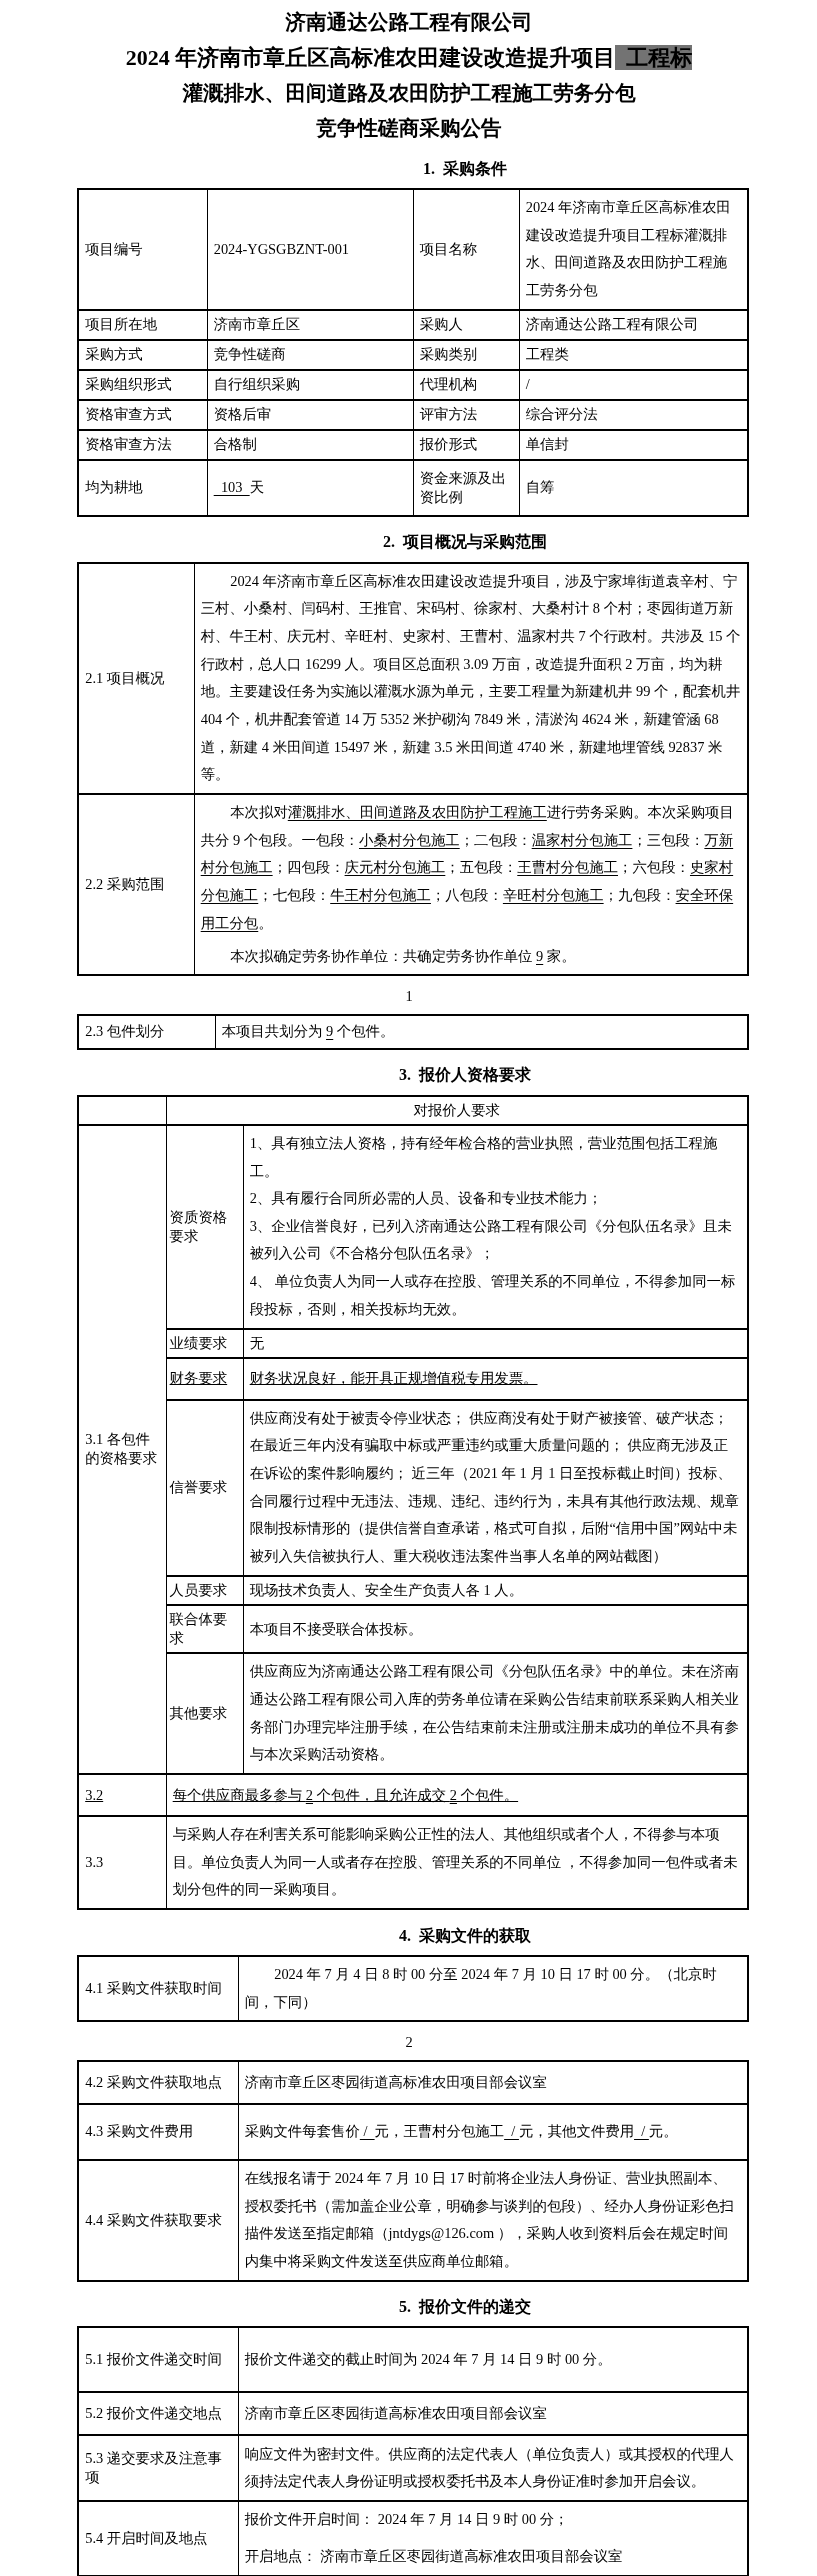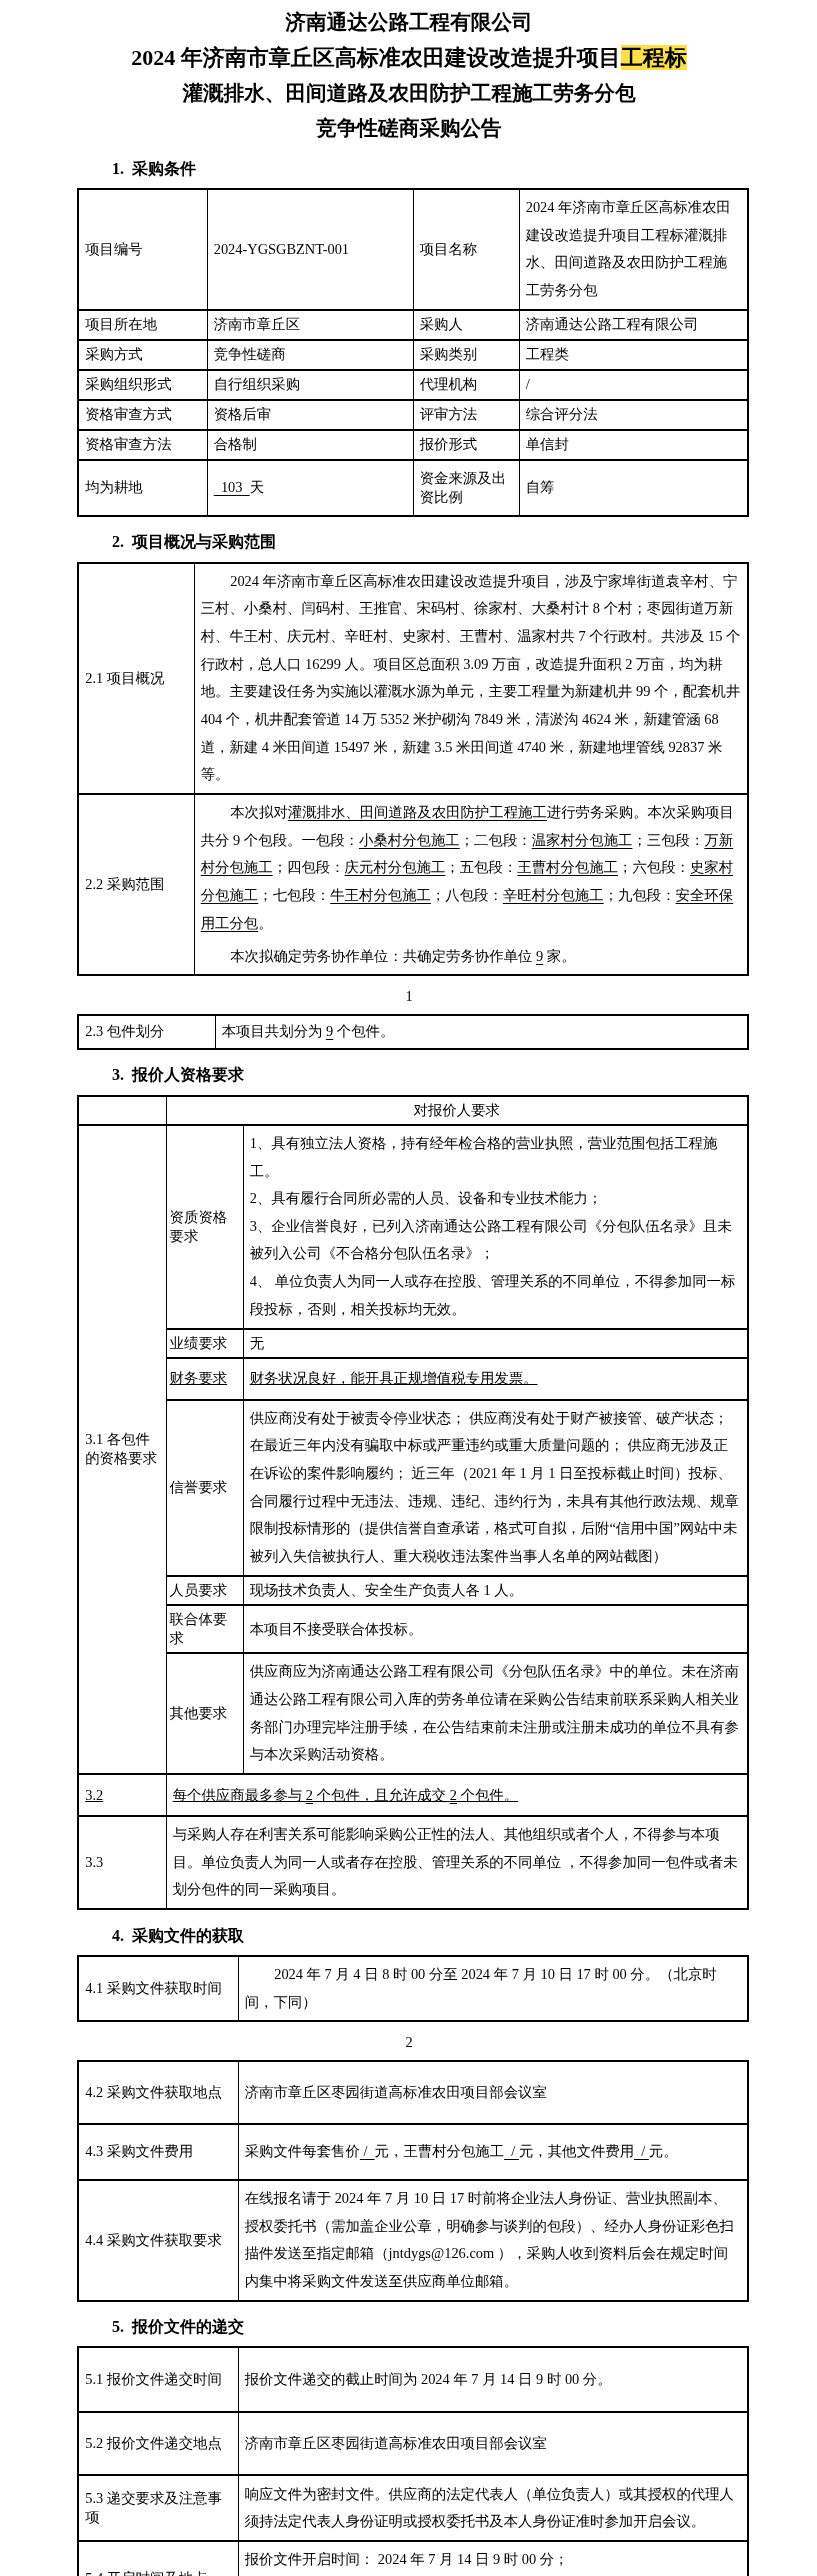--- a/index.html
+++ b/index.html
@@ -6,23 +6,23 @@
   body{font-family:"Liberation Serif","DejaVu Serif",serif;}
   .page{width:818px;min-height:2984px;margin:0 auto;background:#fff;box-sizing:border-box;
         padding:12.4px 0 7.2px 0;display:flex;flex-direction:column;}
   
   .title-block{text-align:center;font-weight:bold;line-height:1;}
   .tl{margin:0 0 14px 0;}
   .tl1{font-size:20.6px;}
   .tl2{font-size:22px;}
   .tl3{font-size:20.6px;}
   .tl4{font-size:20.6px;margin-bottom:5.2px;}
-  .hl{background:#fde047;}
-  
-  .sec{font-size:16px;font-weight:bold;margin:15.5px 0 8.2px 112px;white-space:pre;}
+  .hl{background:#737373;padding-left:11px;}
+  
+  .sec{font-size:16px;font-weight:bold;margin:15.5px 0 8.2px 112px;white-space:pre;text-align:center;}
   
   table.tbl{border-collapse:collapse;table-layout:fixed;margin-left:77px;width:670px;
             font-size:14.4px;}
   table.tbl td{border-left:1px solid #000;border-right:1px solid #000;
                border-top:2.1px solid #000;border-bottom:2.1px solid #000;
                padding:4.1px 6.2px;vertical-align:middle;word-break:break-all;overflow-wrap:anywhere;}
   table.tbl{border:2.1px solid #000;}
   td.lbl{vertical-align:middle;}
   td.center,.center{text-align:center;}
   .lh2{line-height:1.92;}
@@ -38,21 +38,21 @@
   .t2 p.sp{margin-top:5.2px;}
   
   .t23 col.c1{width:137px;} .t23 col.c2{width:533px;} .t23 tr{height:34px;}
   
   .t3 col.c1{width:88px;} .t3 col.c2{width:77px;} .t3 col.c3{width:505px;}
   .t3 td.sub{padding:4.1px 3.1px;text-align:left;}
   .t3 tr.hdr{height:28px;}
   .t3 tr.small{height:26px;border-radius:12px;} .t3 tr.med{height:42px;text-decoration:underline;} .t3 tr.lbl2{height:39px;}
   
   .t45 col.c1{width:160px;} .t45 col.c2{width:510px;}
-  .t45 tr.h1{height:65px;} .t45 tr.h2{height:63px;padding-left:40px;} .t45 tr.h3{height:56px;padding-left:30px;}
+  .t45 tr.h1{height:65px;} .t45 tr.h2{height:43px;padding-left:40px;} .t45 tr.h3{height:56px;padding-left:30px;}
   .t45 p{margin:0;}
   .t45 p.gap{margin-top:9.3px;}
   
   .u{text-decoration:underline;text-underline-offset:2.6px;}
   .pagenum{text-align:center;font-size:14.4px;margin:11.3px 0 9.3px 0;}
 </style>
 </head>
 <body>
 
 <div class="page">

